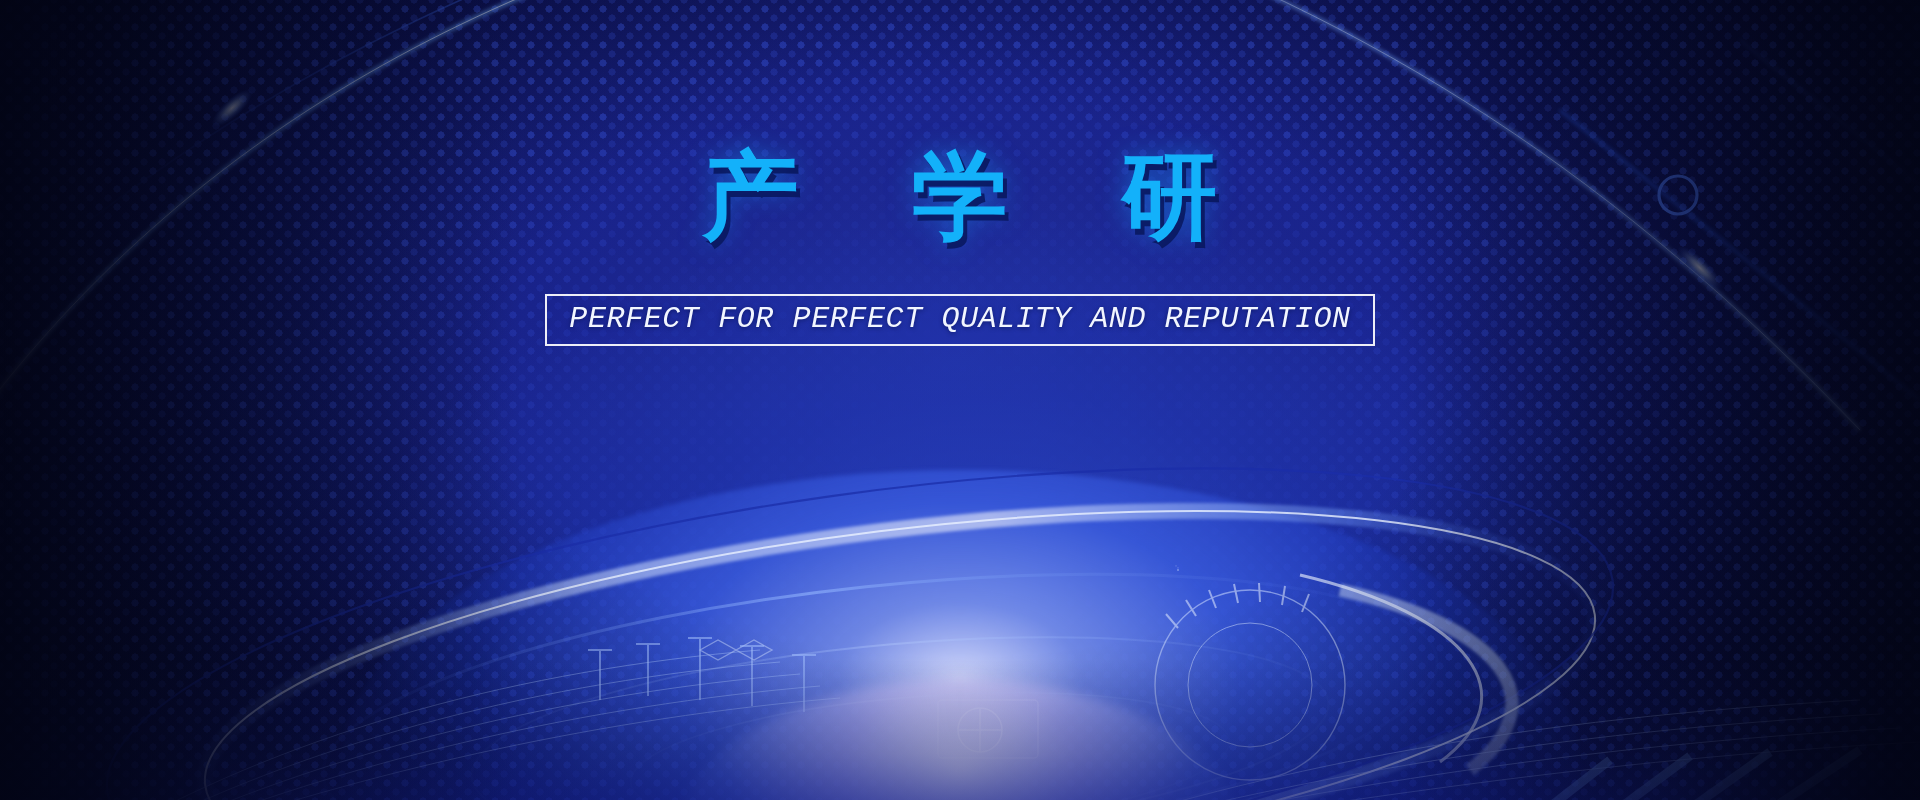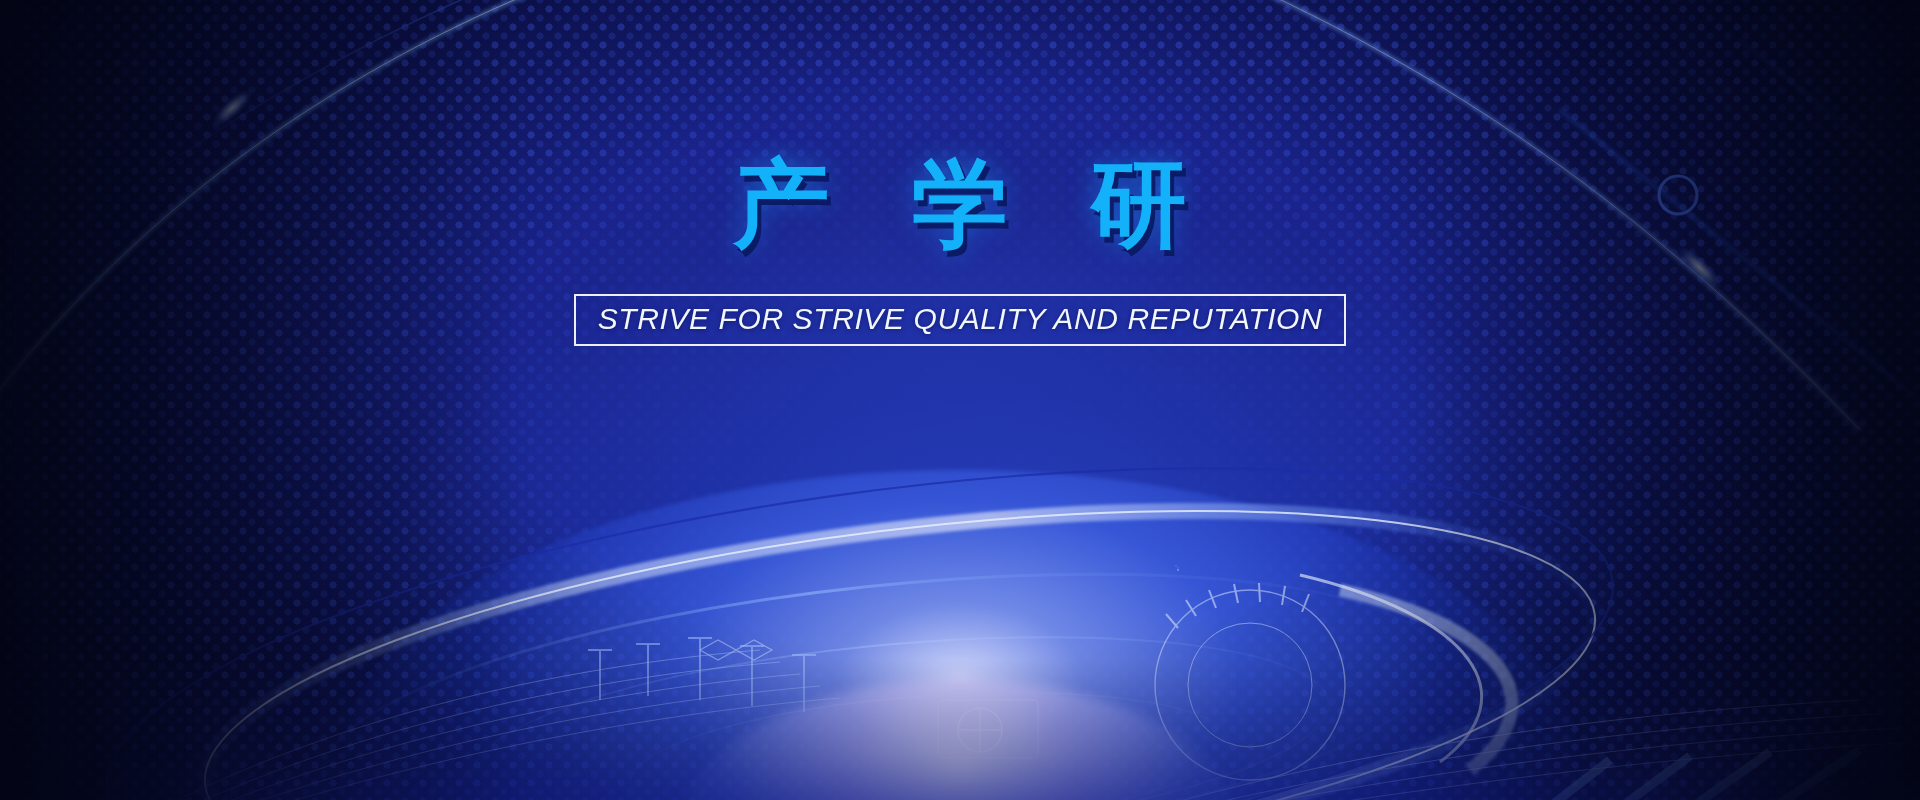--- a/index.html
+++ b/index.html
@@ -2,21 +2,21 @@
 <html><head>
 <meta charset="utf-8">
 <style>
   * { margin:0; padding:0; box-sizing:border-box; }
   html,body { background:#05081f; }
 
   #banner {
     position:relative;
     width:1920px; height:800px;
     overflow:hidden;
-    font-family:Liberation Sans, sans-serif;
+    font-family:Liberation Mono, monospace;
     background:
       radial-gradient(ellipse 900px 520px at 52% 74%, rgba(70,120,255,0.55) 0%, rgba(40,80,220,0.30) 38%, rgba(10,20,90,0) 72%),
       radial-gradient(ellipse 1100px 700px at 50% 45%, #24309e 0%, #1a238a 40%, #0d1254 70%, #070a2e 100%),
       linear-gradient(125deg, #050726 0%, #0a1046 28%, #161f84 55%, #0c1249 80%, #05081f 100%);
   }
 
   
   .dots {
     position:absolute; inset:0;
     background-image:
@@ -307,17 +307,17 @@
     <div class="bottom-fade"></div>
   </div>
 
   <div class="corner-dark-l"></div>
   <div class="corner-dark-r"></div>
   <div class="vignette"></div>
 
   <div id="content">
     <div id="headline-1">产 学 研</div>
     <div id="subtitle-box">
-      <div id="subtitle-text">STRIVE FOR STRIVE QUALITY AND REPUTATION</div>
+      <div id="subtitle-text">PERFECT FOR PERFECT QUALITY AND REPUTATION</div>
     </div>
   </div>
 
 </div>
 
 </body></html>

